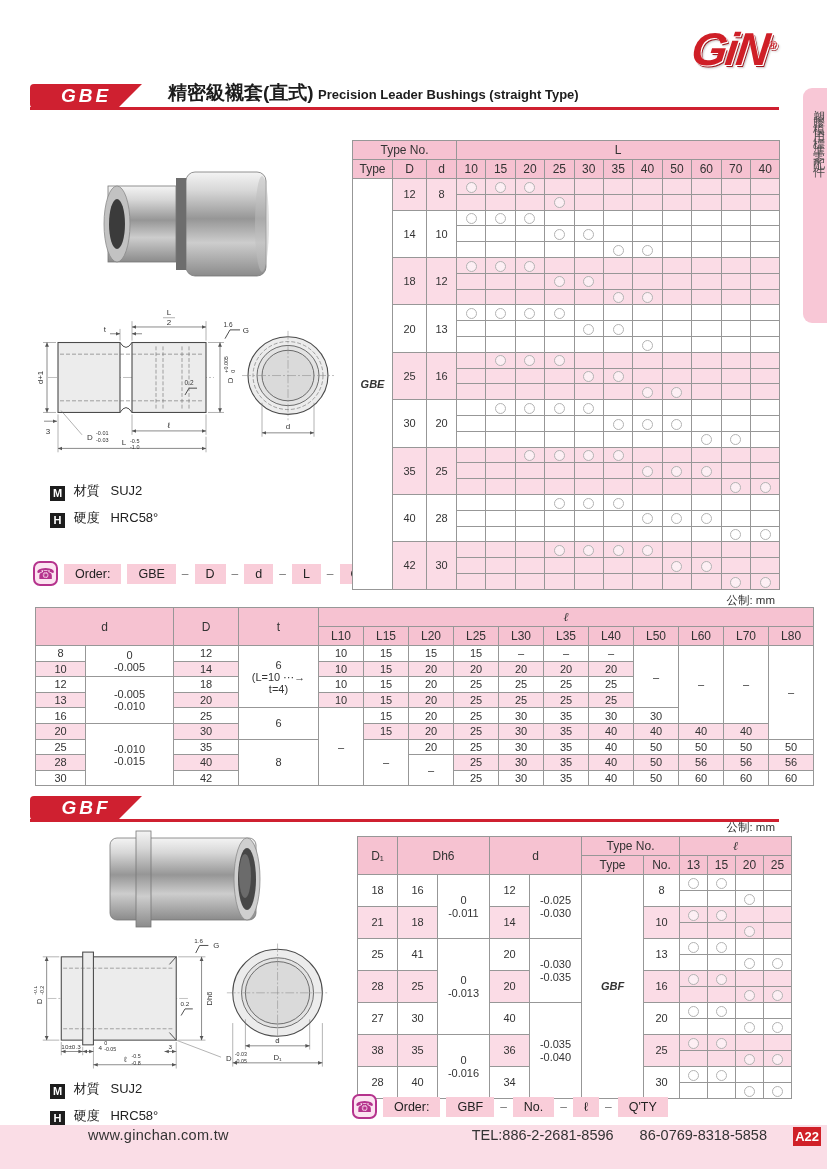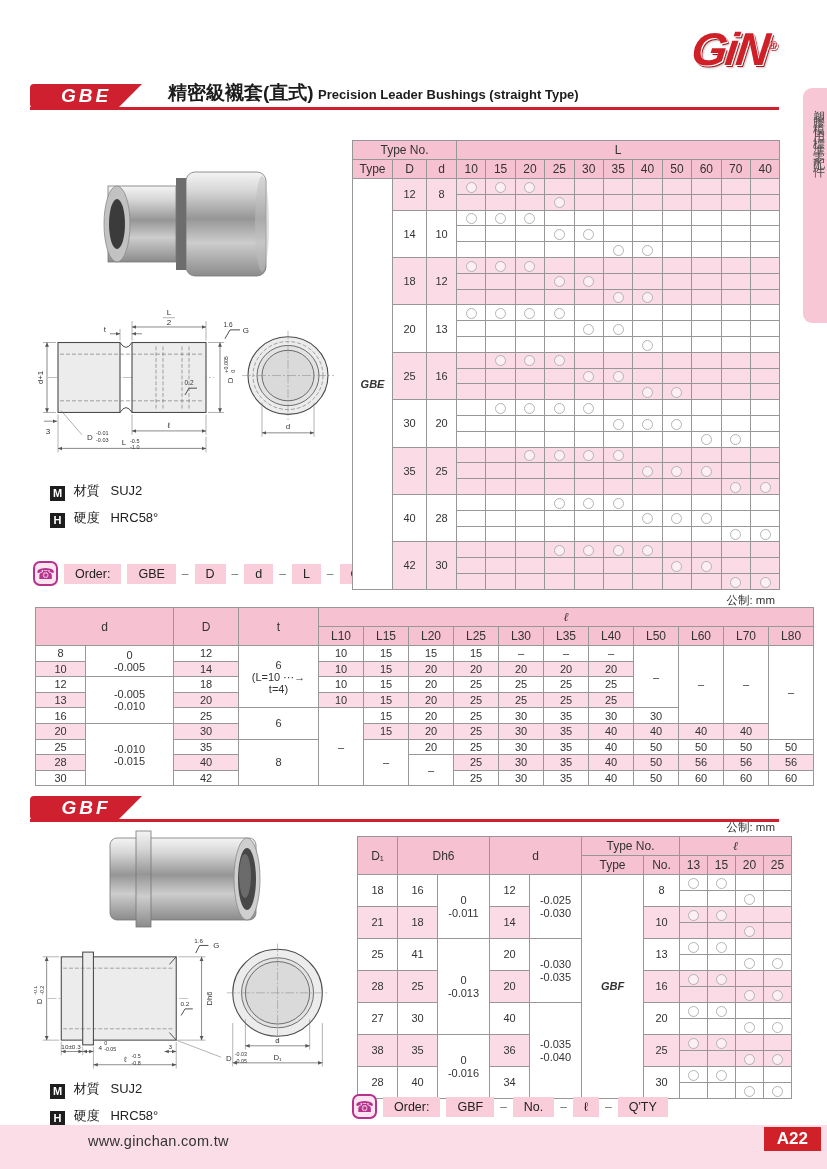--- a/index.html
+++ b/index.html
@@ -49,25 +49,25 @@
         line-height:15px;font-size:11px;font-weight:bold;margin-right:5px;vertical-align:-2px;}
   .note{position:absolute;left:33px;font-size:12.5px;line-height:1.5;color:#222;}
   
   .order{position:absolute;display:flex;align-items:center;gap:6px;}
   .ph{width:25px;height:25px;border:2px solid #b5338d;border-radius:7px;color:#b5338d;
         font-size:15px;text-align:center;line-height:22px;background:#fce4f1;box-sizing:border-box;}
   .obox{background:#f9cdd9;padding:3px 11px;font-size:12.5px;color:#222;}
   .osep{font-size:12px;color:#777;}
   
   .footer{position:absolute;left:0;bottom:0;width:100%;height:44px;background:#fadde6;}
-  .footer-inner{display:flex;align-items:center;height:28px;padding:2px 60px 0 88px;font-size:14.5px;color:#333;}
+  .footer-inner{display:flex;height:28px;padding:2px 60px 0 88px;font-size:14.5px;color:#333;}
   .f-url{letter-spacing:.3px;}
   .f-tel{margin-left:auto;display:flex;gap:26px;}
   .pageno{position:absolute;right:6px;top:2px;background:#d02028;color:#fff;font-weight:bold;
-        font-size:17px;padding:2px 13px;}
+        font-size:13px;padding:2px 2px;}
   
   svg text{font-family:"Liberation Sans","DejaVu Sans",sans-serif;}
   .out{fill:#ececec;stroke:#4a4a4a;stroke-width:1.1;}
   .thin{fill:none;stroke:#4a4a4a;stroke-width:1;}
   .dash{stroke:#6a6a6a;stroke-width:.6;stroke-dasharray:4 2;fill:none;}
   .cl{stroke:#8a8a8a;stroke-width:.55;stroke-dasharray:9 2 2 2;fill:none;}
   .ext{stroke:#707070;stroke-width:.55;}
   .dim{stroke:#555;stroke-width:.7;marker-start:url(#arr);marker-end:url(#arr);}
   .dim1{stroke:#555;stroke-width:.7;marker-end:url(#arr);}
   .dw{font-size:8px;fill:#333;text-anchor:middle;}
@@ -1038,17 +1038,21 @@
       <span class="obox">No.</span>
       <span class="osep">–</span>
       <span class="obox">ℓ</span>
       <span class="osep">–</span>
       <span class="obox">Q'TY</span>
     </div>
 
   <div class="footer">
     <div class="footer-inner">
       <span class="f-url">www.ginchan.com.tw</span>
+      <span class="f-tel">
+        <span>TEL:886-2-2681-8596</span>
+        <span>86-0769-8318-5858</span>
+      </span>
     </div>
     <div class="pageno">A22</div>
   </div>
 
 </div>
 
 </body></html>

